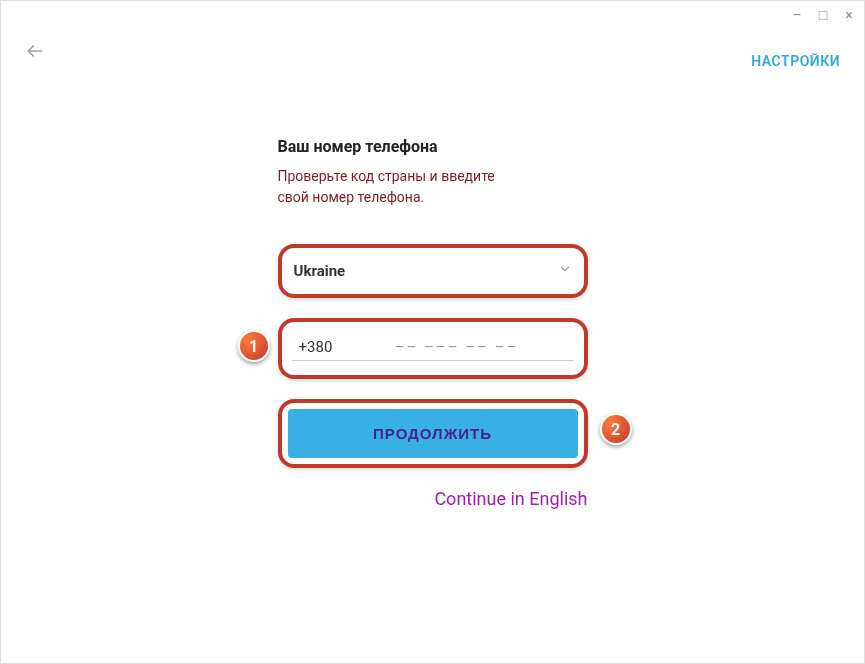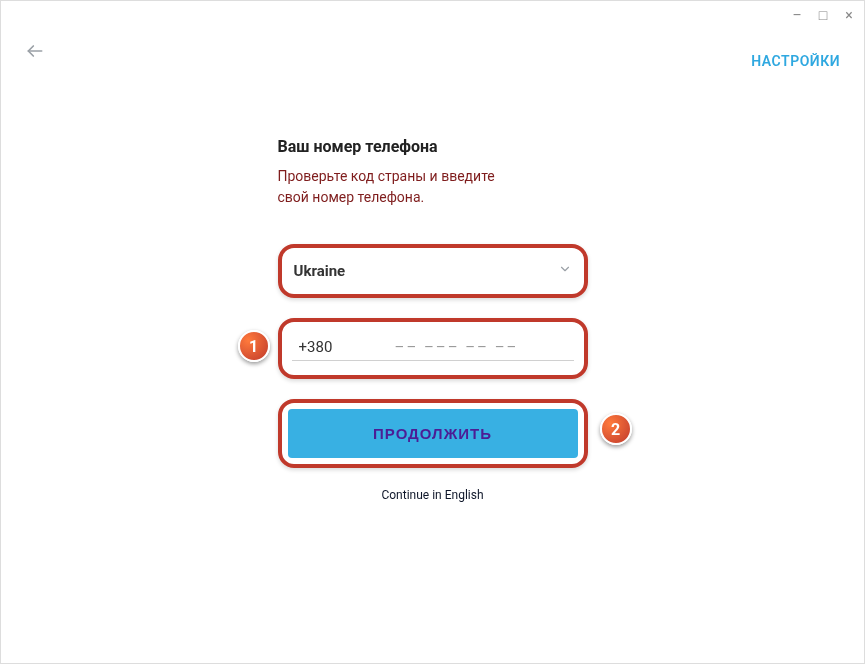--- a/index.html
+++ b/index.html
@@ -110,24 +110,24 @@
     border: none;
     font-size: 15px;
     font-weight: 600;
     letter-spacing: 1px;
     padding: 16px 0;
     border-radius: 4px;
     cursor: pointer;
   }
   .english-link {
     display: block;
-    text-align: center;
+    text-align: right;
     margin-top: 18px;
-    color: #0f172a;
-    font-size: 12px;
+    color: #a21caf;
+    font-size: 18px;
     cursor: pointer;
   }
   .annot {
     position: absolute;
     width: 32px;
     height: 32px;
     border-radius: 50%;
     background: radial-gradient(circle at 30% 30%, #ff7a3c, #c0392b);
     color: #fff;
     font-weight: 700;

